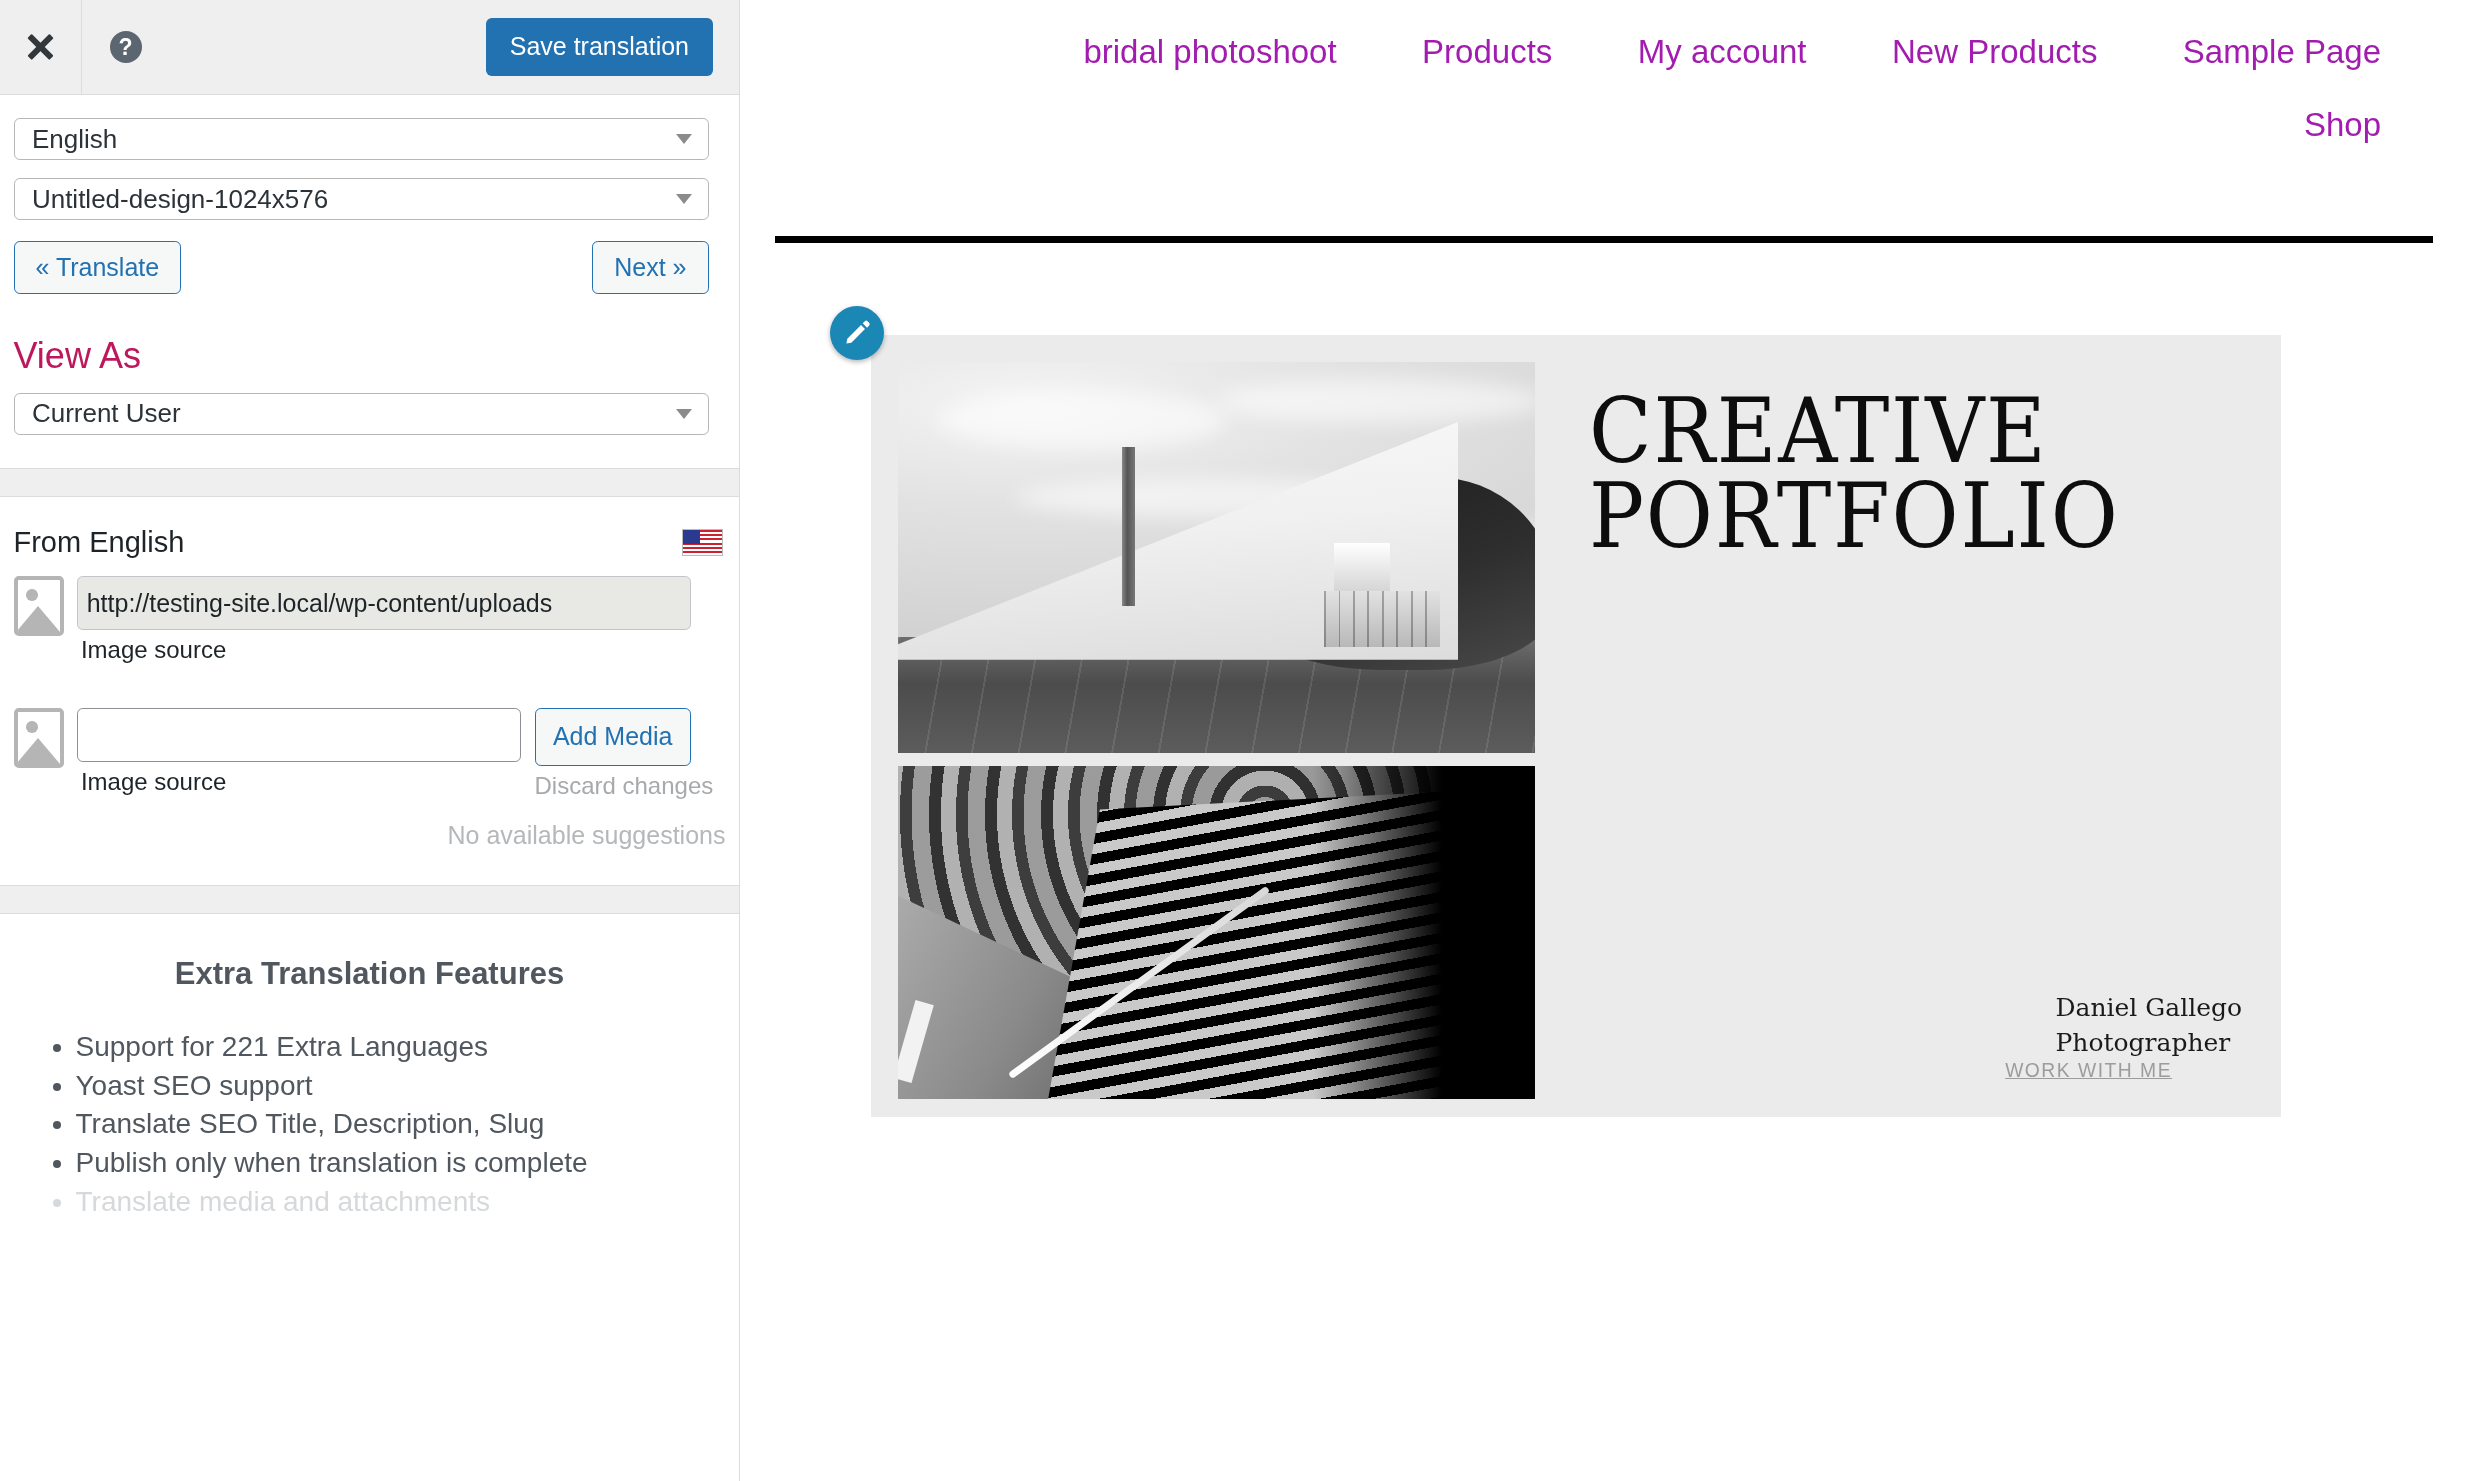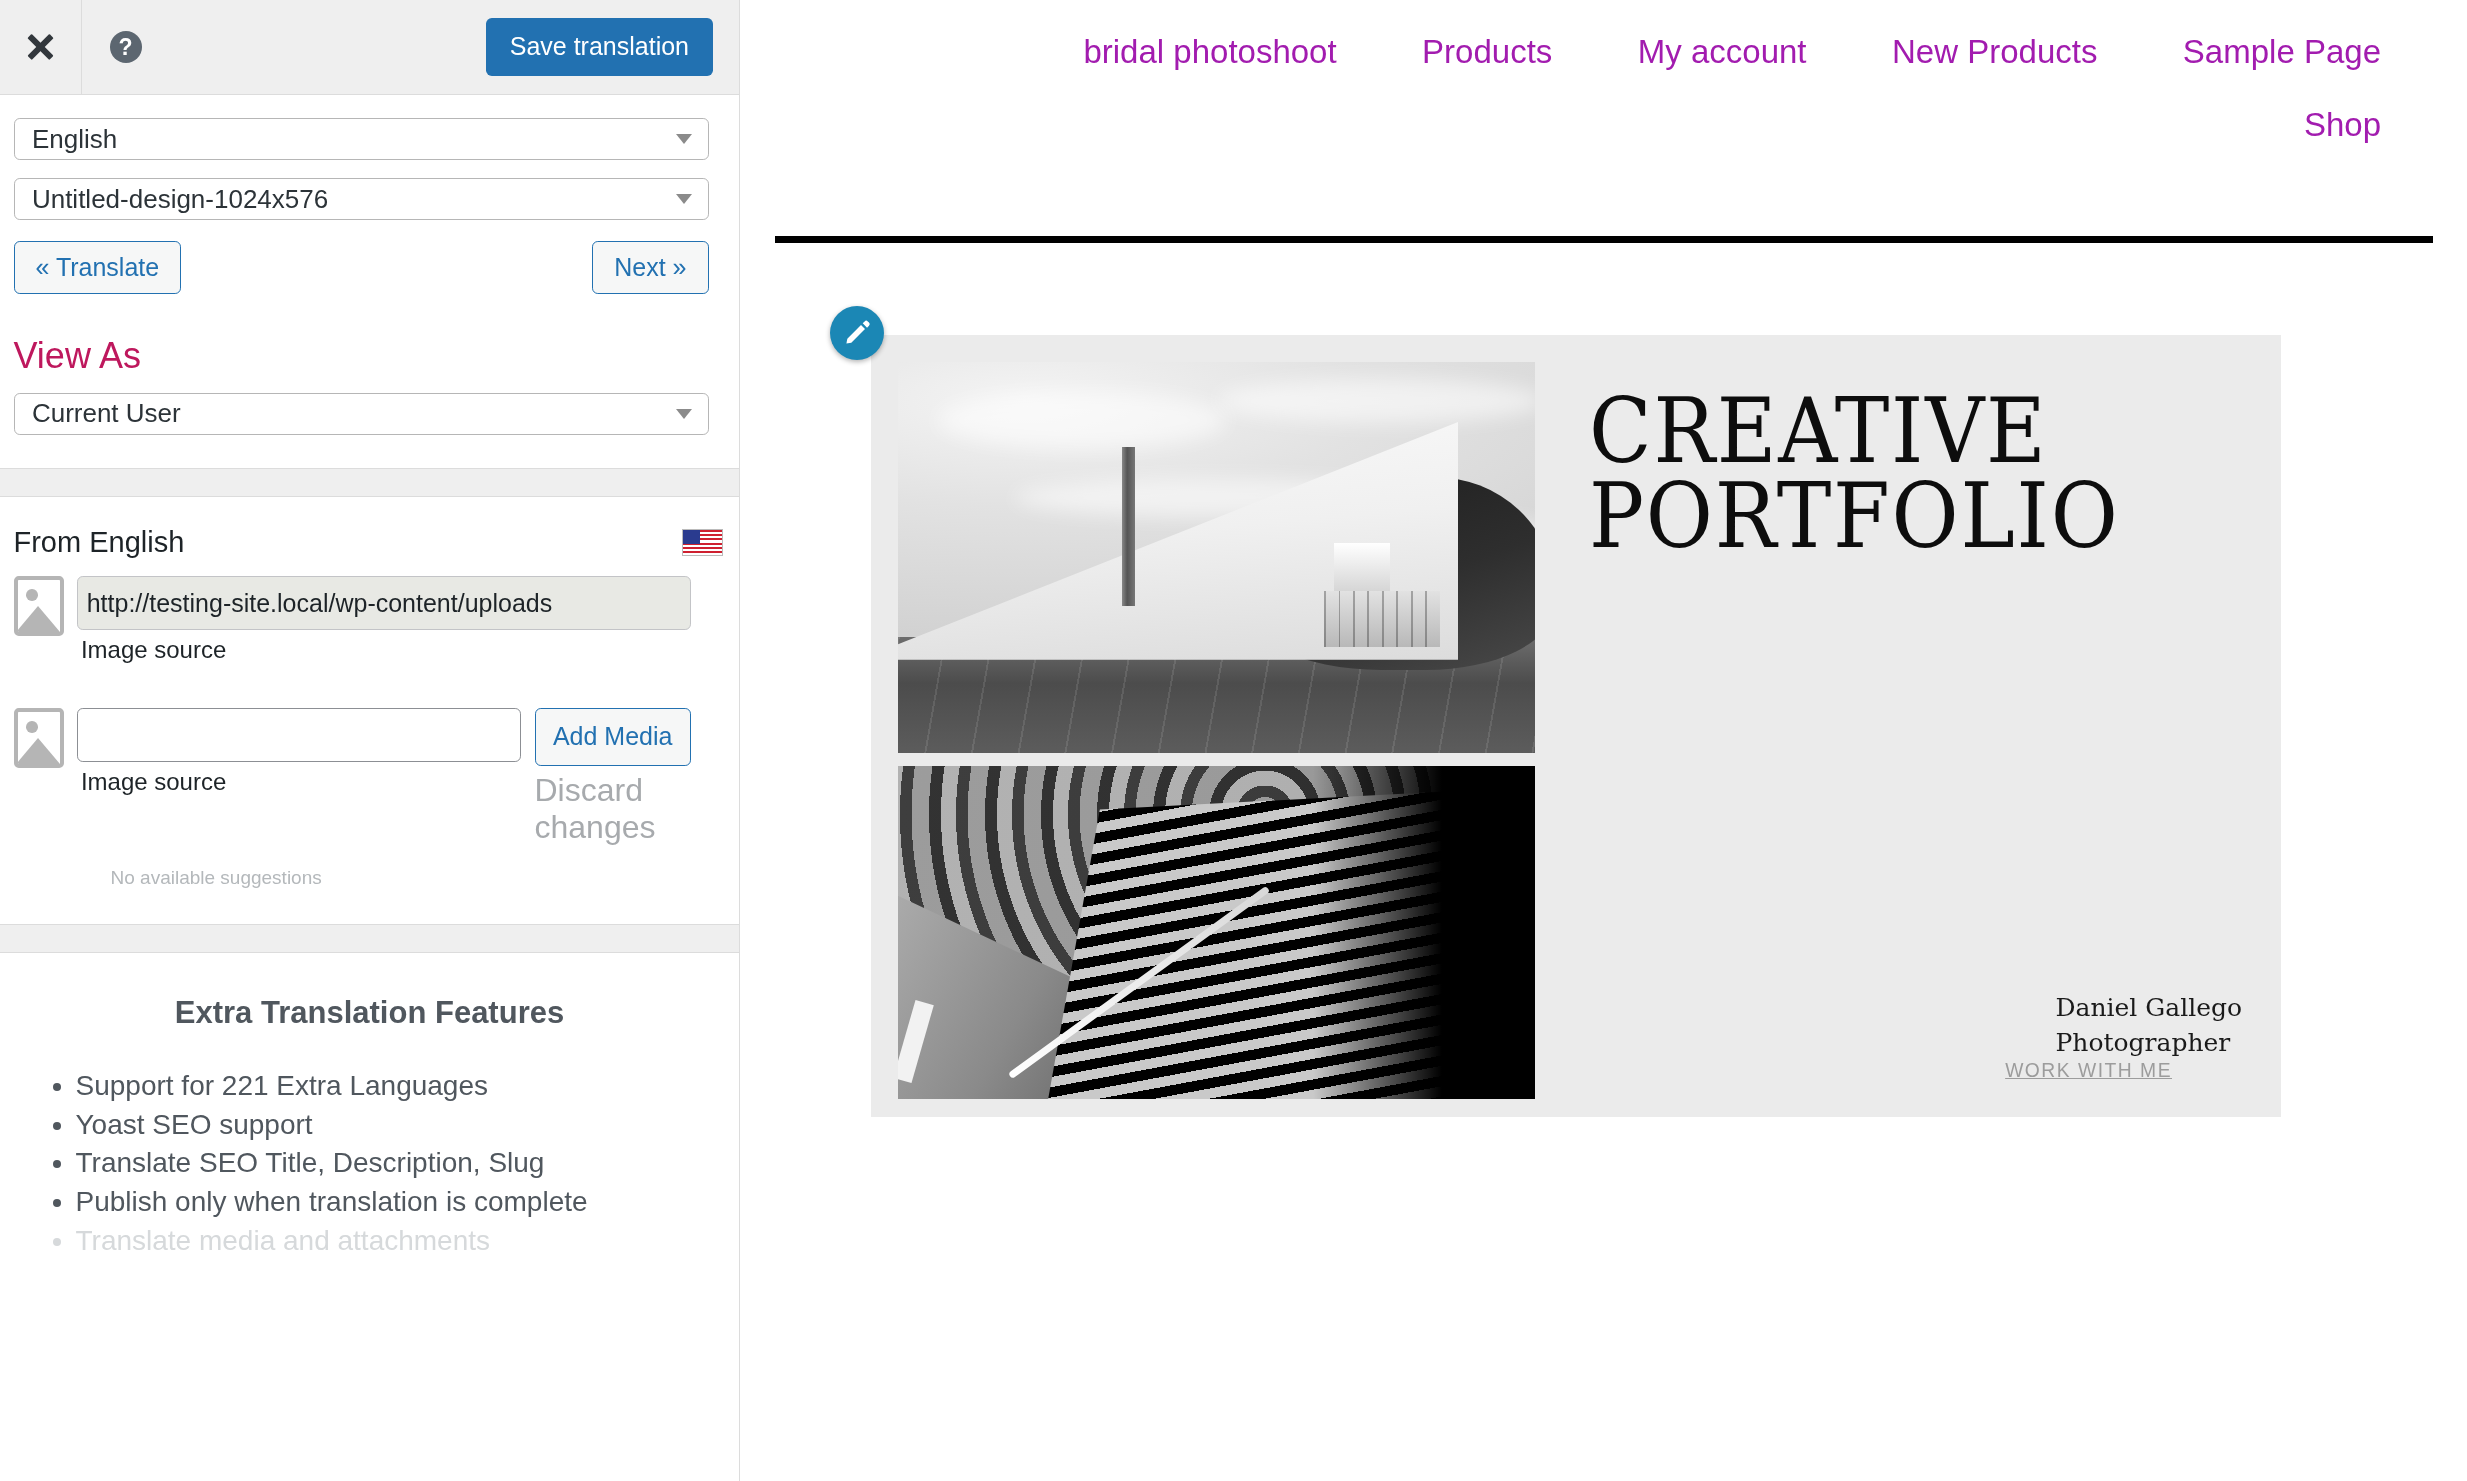--- a/index.html
+++ b/index.html
@@ -267,31 +267,32 @@
     background: #f6f7f7;
     color: #2271b1;
     border-radius: 5.8px;
     font-size: 25px;
     font-family: "Liberation Sans", sans-serif;
     padding: 12.6px 17.4px 13.5px 17.4px;
     cursor: pointer;
     white-space: nowrap;
   }
   .discard {
-    font-size: 32px;
+    font-size: 24px;
     color: #a7aaad;
     margin-top: 6.8px;
     cursor: pointer;
-    text-align: left;
+    text-align: center;
   }
   .nosugg {
-    font-size: 19px;
+    font-size: 25px;
     color: #b4b8bb;
     margin-top: 21px;
-    margin-left: 97px;
+    margin-left: 41px;
+    text-align: right;
   }
 
   
   .promo {
     background: #ffffff;
     padding: 0 13.5px;
   }
   .promo h3 {
     text-align: center;
     font-size: 31px;

